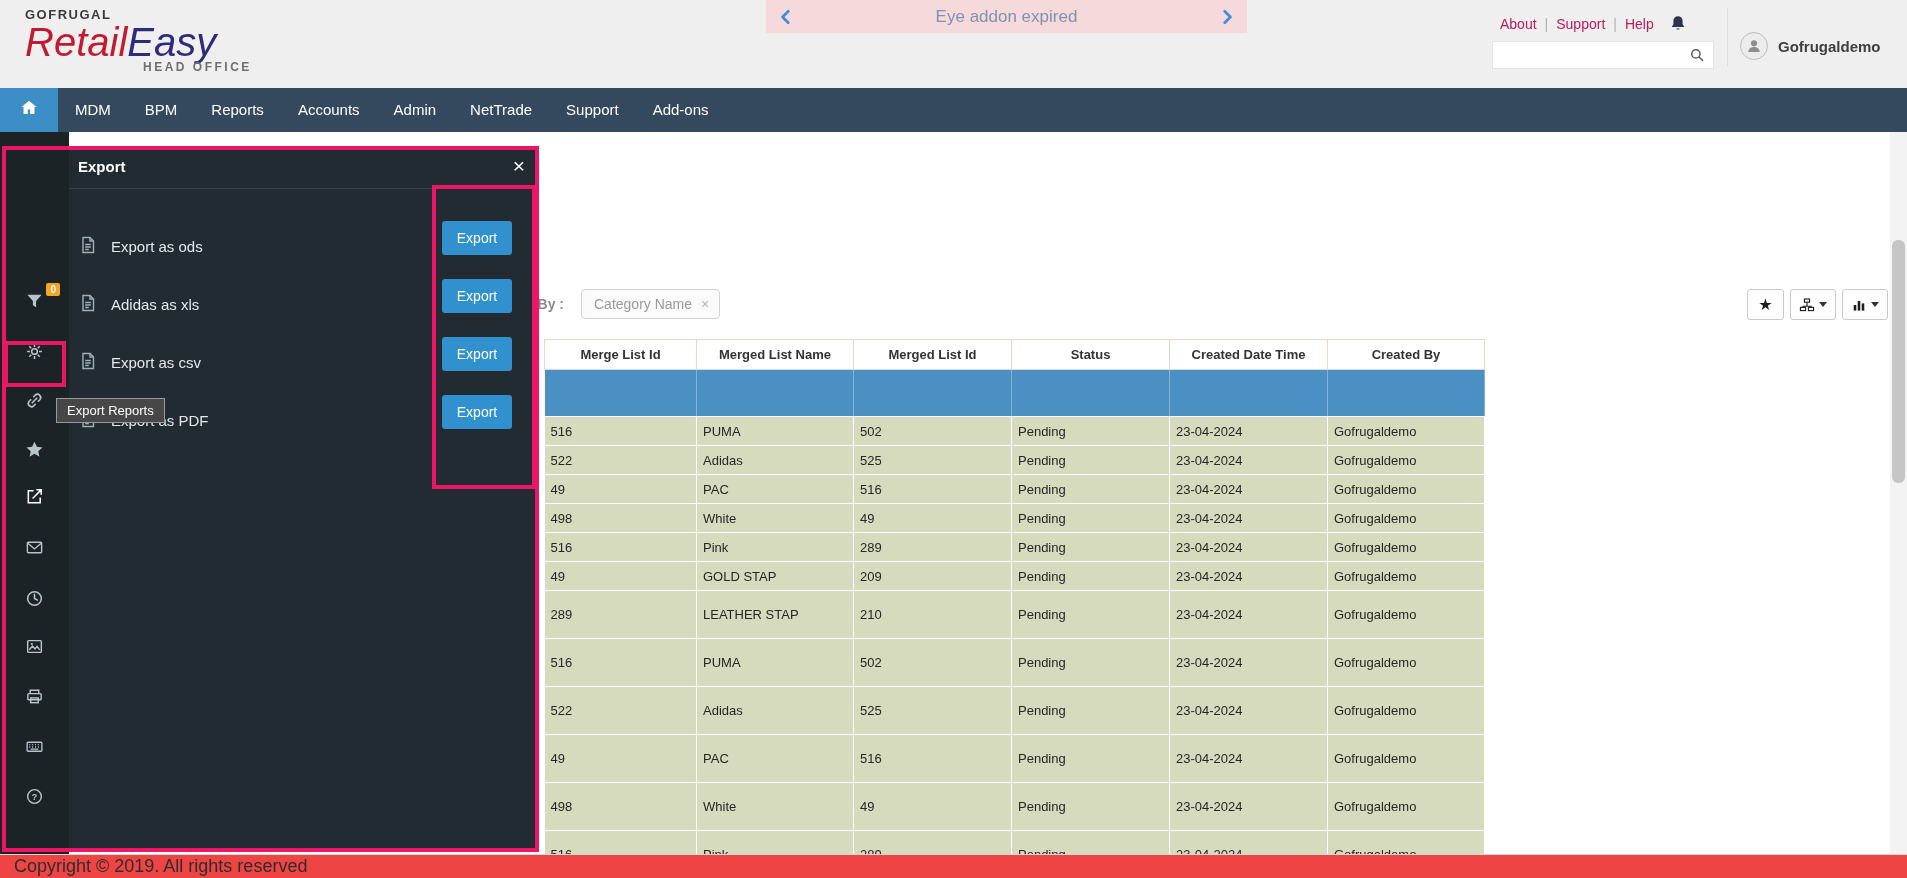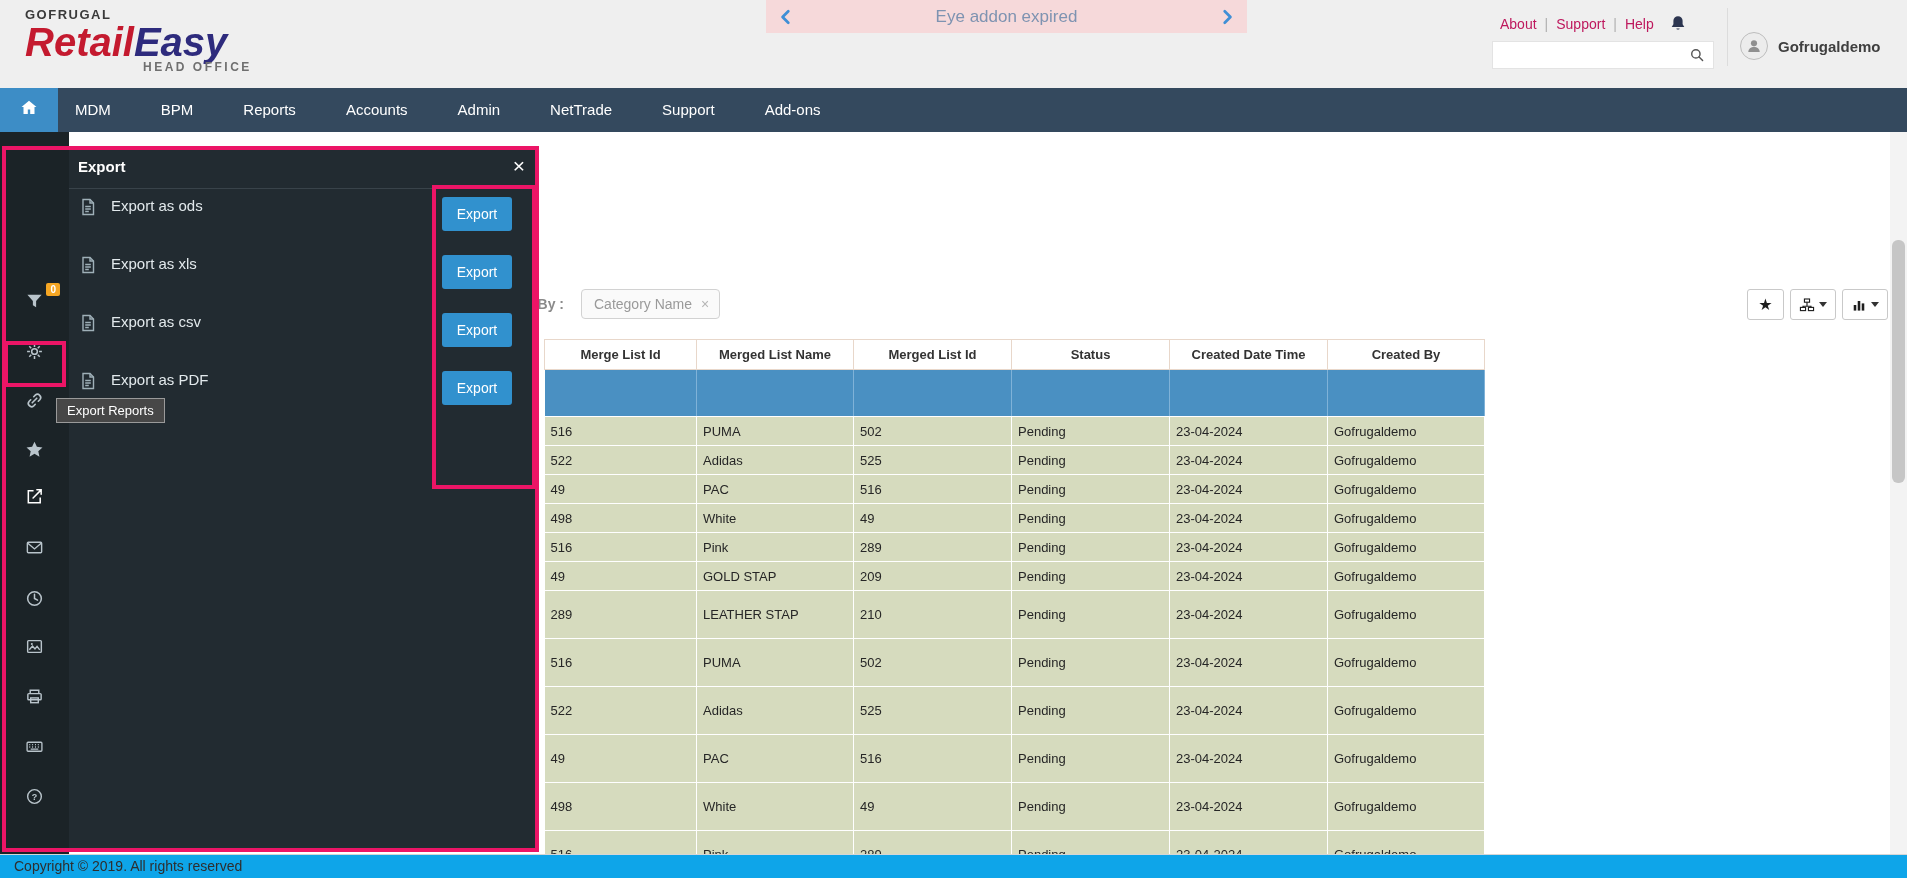--- a/index.html
+++ b/index.html
@@ -3,21 +3,21 @@
 <meta charset="utf-8">
 <style>
   html,body{margin:0;padding:0;background:#fff;}
   .page{position:relative;width:1907px;height:878px;background:#fff;overflow:hidden;
         font-family:"Liberation Sans",sans-serif;-webkit-font-smoothing:antialiased;}
 
   
   .topbar{position:absolute;left:0;top:0;width:1907px;height:88px;background:#efefef;}
   .brand{position:absolute;left:25px;top:7px;}
   .brand-top{font-size:13px;letter-spacing:1.5px;color:#3a3a3a;font-weight:bold;}
-  .brand-main{font-size:40px;font-weight:bold;font-style:italic;line-height:1.02;}
+  .brand-main{font-size:40px;font-weight:normal;font-style:italic;line-height:1.02;}
   .brand-main .r{color:#c41a2f;} .brand-main .e{color:#2e2b7d;}
   .brand-sub{font-size:12px;letter-spacing:2.5px;color:#6f6f6f;font-weight:bold;margin-left:118px;margin-top:-3px;}
   .banner{position:absolute;left:766px;top:0;width:481px;height:33px;background:#f6d9da;
           display:flex;align-items:center;justify-content:space-between;padding:0 12px;box-sizing:border-box;}
   .banner-text{color:#7e93b1;font-size:17px;}
   .banner-arrow{width:16px;height:16px;color:#3f8fd6;cursor:pointer;}
   .banner-arrow svg{width:100%;height:100%;}
   .hdr-links{position:absolute;left:1500px;top:14px;display:flex;align-items:center;gap:8px;font-size:14px;}
   .hdr-link{color:#be185d;cursor:pointer;}
   .hdr-sep{color:#b0b0b0;}
@@ -52,21 +52,21 @@
   .side-btn .icon svg{width:100%;height:100%;}
   .badge{position:absolute;top:4px;right:9px;background:#f5a623;color:#fff;font-size:10px;font-weight:bold;
          padding:1px 4px;border-radius:2px;line-height:11px;}
 
   
   .export-panel{position:absolute;left:69px;top:146px;width:470px;height:706px;background:#222b31;z-index:5;box-sizing:border-box;}
   .panel-header{height:42px;border-bottom:1px solid #39434a;position:relative;}
   .panel-title{line-height:42px;padding-left:9px;color:#fff;font-size:15px;font-weight:bold;}
   .panel-close{position:absolute;right:14px;top:0;line-height:40px;color:#fff;font-size:21px;cursor:pointer;}
   .panel-items{padding-top:8px;}
-  .panel-item{height:58px;display:flex;align-items:flex-start;}
+  .panel-item{height:58px;display:flex;align-items:flex-end;}
   .panel-item .icon{width:20px;height:20px;margin-left:9px;color:#9fb0b8;flex:none;}
   .panel-item .icon svg{width:100%;height:100%;}
   .item-label{margin-left:13px;color:#e2e9ec;font-size:15px;}
   .item-btn{margin-left:auto;margin-right:27px;width:70px;height:34px;background:#3191ce;color:#fff;border:none;
             border-radius:3px;font-size:14px;font-family:inherit;cursor:pointer;}
   .item-btn.wide{width:80px;}
 
   
   .hl{position:absolute;border:4px solid #ec1566;box-sizing:border-box;pointer-events:none;}
   .hl-outer{left:2px;top:146px;width:537px;height:706px;z-index:20;}
@@ -96,22 +96,22 @@
   .grid th{height:29px;background:#fff;border:1px solid #e8d7ca;font-size:13px;color:#333;font-weight:bold;
            padding:0;text-align:center;cursor:pointer;}
   .grid td{box-sizing:border-box;}
   .fcell{height:47px;background:#4a90c2;border-right:1px solid #7fb2d8;border-bottom:1px solid #fff;cursor:pointer;}
   td.cell{background:#d6dbbe;border-right:1px solid #fff;border-bottom:1px solid #fff;font-size:13px;color:#262626;
           padding:0 4px 0 6px;overflow:hidden;white-space:nowrap;}
   tr.short td{height:29px;}
   tr.tall td{height:48px;}
   .vscroll{position:absolute;left:1890px;top:132px;width:17px;height:722px;background:#f3f3f3;z-index:7;}
   .vthumb{position:absolute;left:2px;top:108px;width:13px;height:243px;background:#c6c6c6;border-radius:6px;cursor:pointer;}
-  .footer{position:absolute;left:0;top:854px;width:1907px;height:24px;background:#0ea5e9;border-top:1px solid #d6d6d6;
-          box-sizing:border-box;font-size:14px;color:#2e2e2e;line-height:22px;padding-left:14px;z-index:8;}
+  .footer{position:absolute;left:0;top:854px;width:1907px;height:24px;background:#ef4444;border-top:1px solid #d6d6d6;
+          box-sizing:border-box;font-size:18px;color:#2e2e2e;line-height:22px;padding-left:14px;z-index:8;}
 </style>
 </head>
 <body>
 
 <div class="page">
 
   <header class="topbar">
     <div class="brand">
       <div class="brand-top">GOFRUGAL</div>
       <div class="brand-main">
@@ -172,21 +172,21 @@
   </header>
 
   <nav class="navbar">
     <div class="home-tab">
       <span>
         <svg viewBox="0 0 20 20" width="20" height="20">
             <path d="M10 2.8L2.5 9h2v7h4.3v-4.6h2.4V16h4.3V9h2Z" fill="currentColor"></path>
           </svg>
       </span>
     </div>
-    <div id="nav-items" style="display:flex;gap:16px;">
+    <div id="nav-items" style="display:flex;">
         <div class="nav-item">MDM</div>
         <div class="nav-item">BPM</div>
         <div class="nav-item">Reports</div>
         <div class="nav-item">Accounts</div>
         <div class="nav-item">Admin</div>
         <div class="nav-item">NetTrade</div>
         <div class="nav-item">Support</div>
         <div class="nav-item">Add-ons</div>
       </div>
   </nav>
@@ -464,21 +464,21 @@
           <button class="item-btn">Export</button>
         </div>
         <div class="panel-item">
           <span class="icon"><svg viewBox="0 0 20 20">
               <g stroke="currentColor" stroke-width="1.4" fill="none">
                 <path d="M5 2.5h7l3.5 3.5v11.5H5z"></path>
                 <path d="M12 2.5V6h3.5"></path>
                 <path d="M7.2 9.5h5.6M7.2 12h5.6M7.2 14.5h3.6"></path>
               </g>
             </svg></span>
-          <span class="item-label">Export as xls</span>
+          <span class="item-label">Adidas as xls</span>
           <button class="item-btn">Export</button>
         </div>
         <div class="panel-item">
           <span class="icon"><svg viewBox="0 0 20 20">
               <g stroke="currentColor" stroke-width="1.4" fill="none">
                 <path d="M5 2.5h7l3.5 3.5v11.5H5z"></path>
                 <path d="M12 2.5V6h3.5"></path>
                 <path d="M7.2 9.5h5.6M7.2 12h5.6M7.2 14.5h3.6"></path>
               </g>
             </svg></span>

